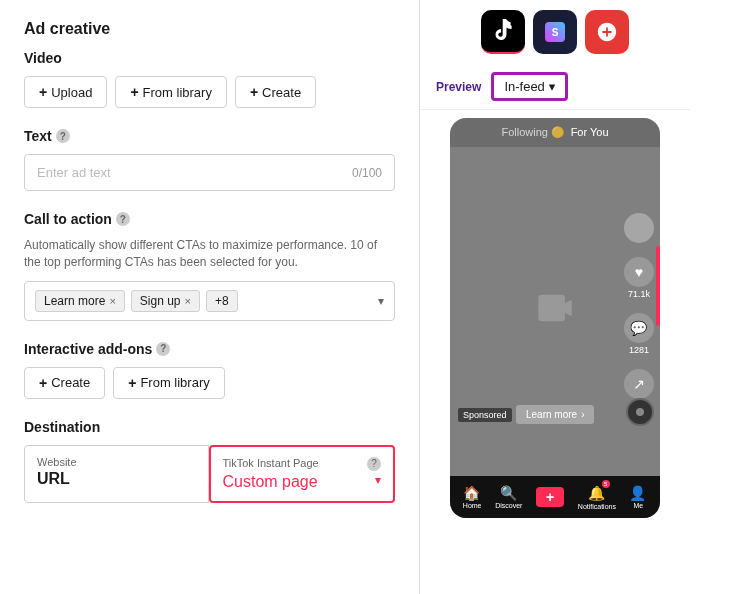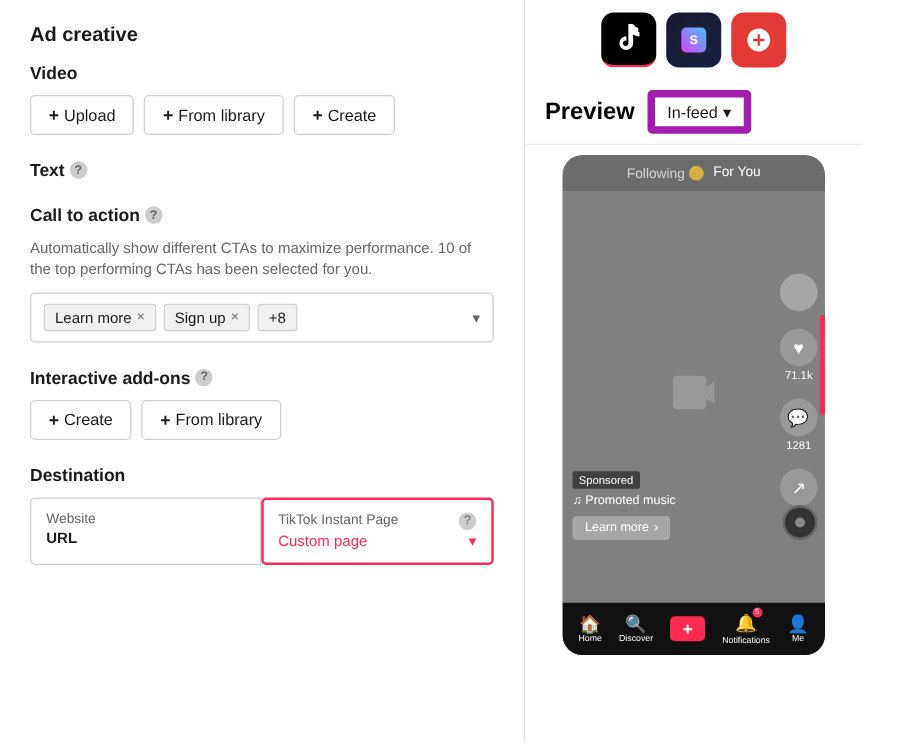--- a/index.html
+++ b/index.html
@@ -189,21 +189,21 @@
       border-radius: 4px 0 0 4px;
     }
 
     .dest-field-label {
       font-size: 11px;
       color: #666;
       margin-bottom: 2px;
     }
 
     .dest-field-value {
-      font-size: 12px;
+      font-size: 16px;
       color: #1a1a1a;
     }
 
     .dest-field-value.url {
       font-weight: 600;
     }
 
     .dest-field-value.custom {
       color: #fe2c55;
       font-weight: 500;
@@ -255,27 +255,27 @@
     .preview-bar {
       width: 100%;
       display: flex;
       align-items: center;
       padding: 8px 16px;
       gap: 10px;
       border-bottom: 1px solid #eee;
     }
 
     .preview-label {
-      font-size: 19px;
+      font-size: 12px;
       font-weight: 600;
-      color: #000000;
+      color: #4c1d95;
     }
 
     .preview-dropdown {
-      border: 6px solid #a21caf;
+      border: 3px solid #a21caf;
       border-radius: 4px;
       padding: 4px 10px;
       font-size: 13px;
       color: #1a1a1a;
       display: flex;
       align-items: center;
       gap: 4px;
       cursor: pointer;
     }
 
@@ -517,20 +517,24 @@
         <span>Create</span>
       </button>
     </div>
   </div>
 
   <div class="text-section">
     <div class="subsection-label">
       <span>Text</span>
       <span class="help-icon">?</span>
     </div>
+    <div class="text-input">
+      <span style="color:#bbb;">Enter ad text</span>
+      <span class="char-count">0/100</span>
+    </div>
   </div>
 
   <div class="cta-section">
     <div class="subsection-label">
       <span>Call to action</span>
       <span class="help-icon">?</span>
     </div>
     <div class="cta-desc">Automatically show different CTAs to maximize performance. 10 of the top performing CTAs has been selected for you.</div>
     <div class="cta-tags-container">
       <span class="cta-tag">
@@ -645,21 +649,20 @@
           <span class="action-count">1281</span>
         </div>
         <div class="action-btn">
           <div class="action-icon">↗</div>
           <span class="action-count">232</span>
         </div>
       </div>
 
       <div class="phone-bottom-info">
         <div class="sponsored-badge">Sponsored</div>
-        <div class="promoted-music">♫ Promoted music</div>
         <div class="learn-more-btn">
           <span>Learn more</span>
           <span>›</span>
         </div>
       </div>
 
       <div class="music-disc">
         <div class="music-disc-inner"></div>
       </div>
 

